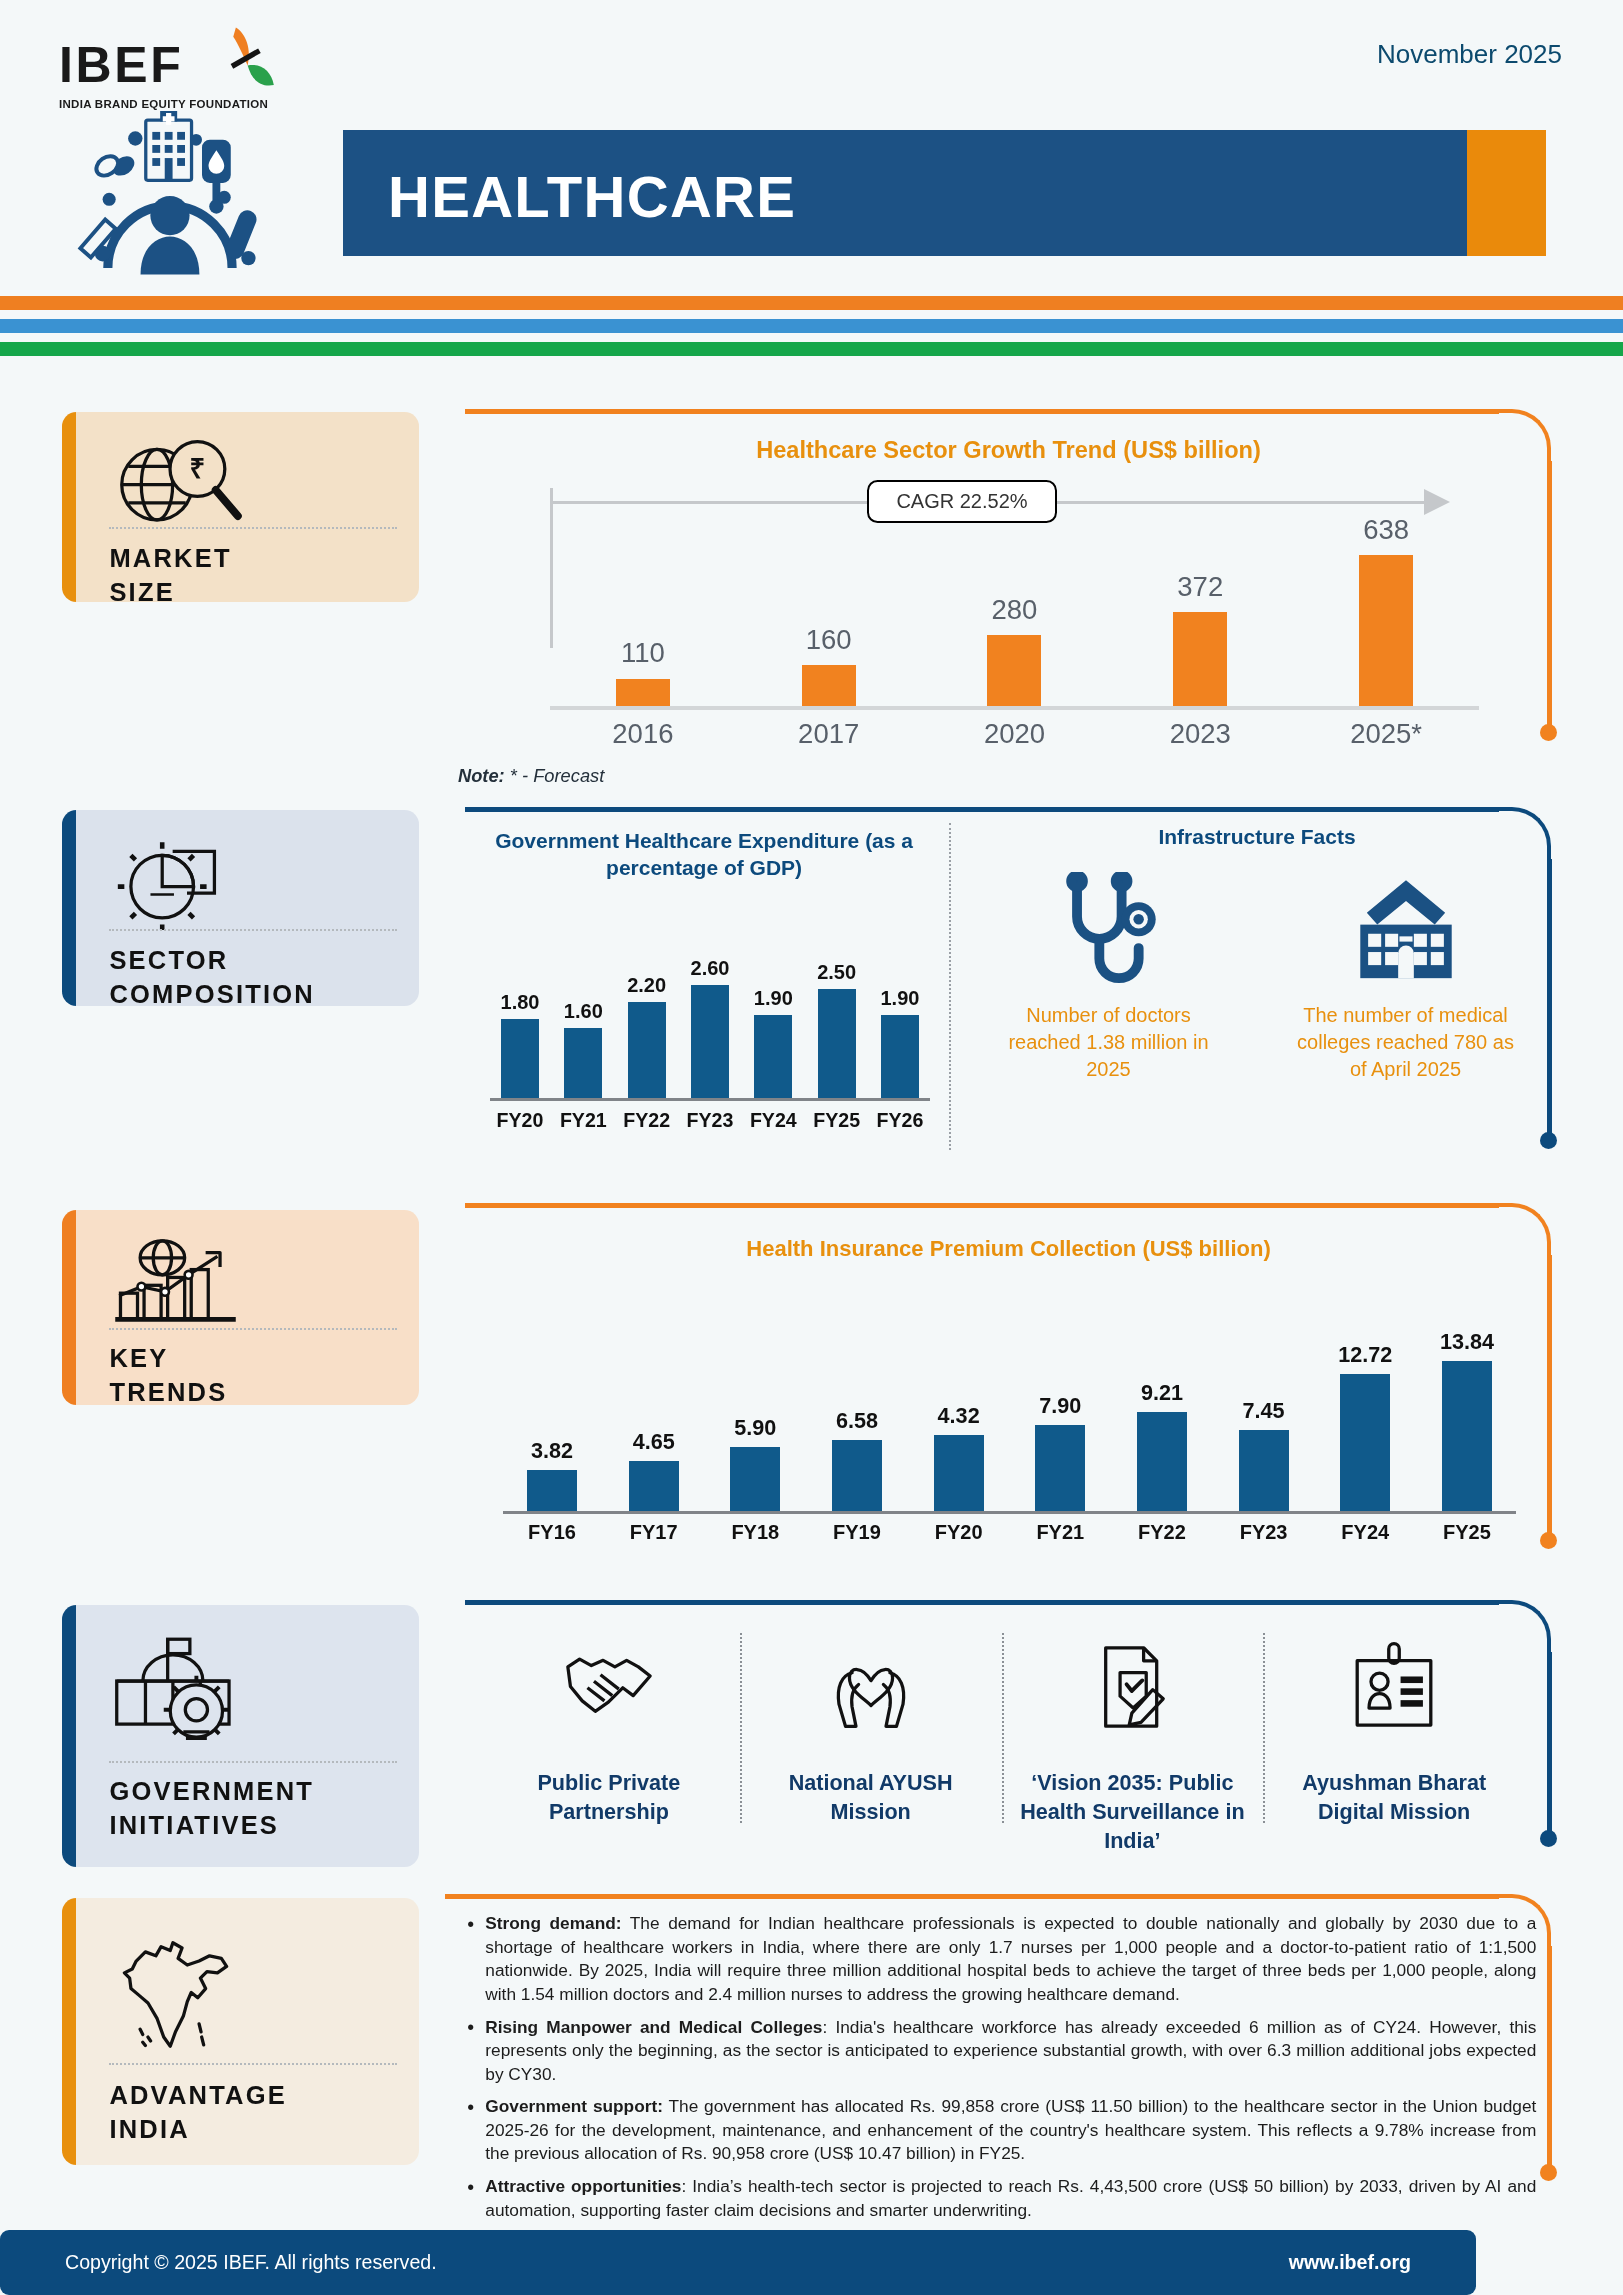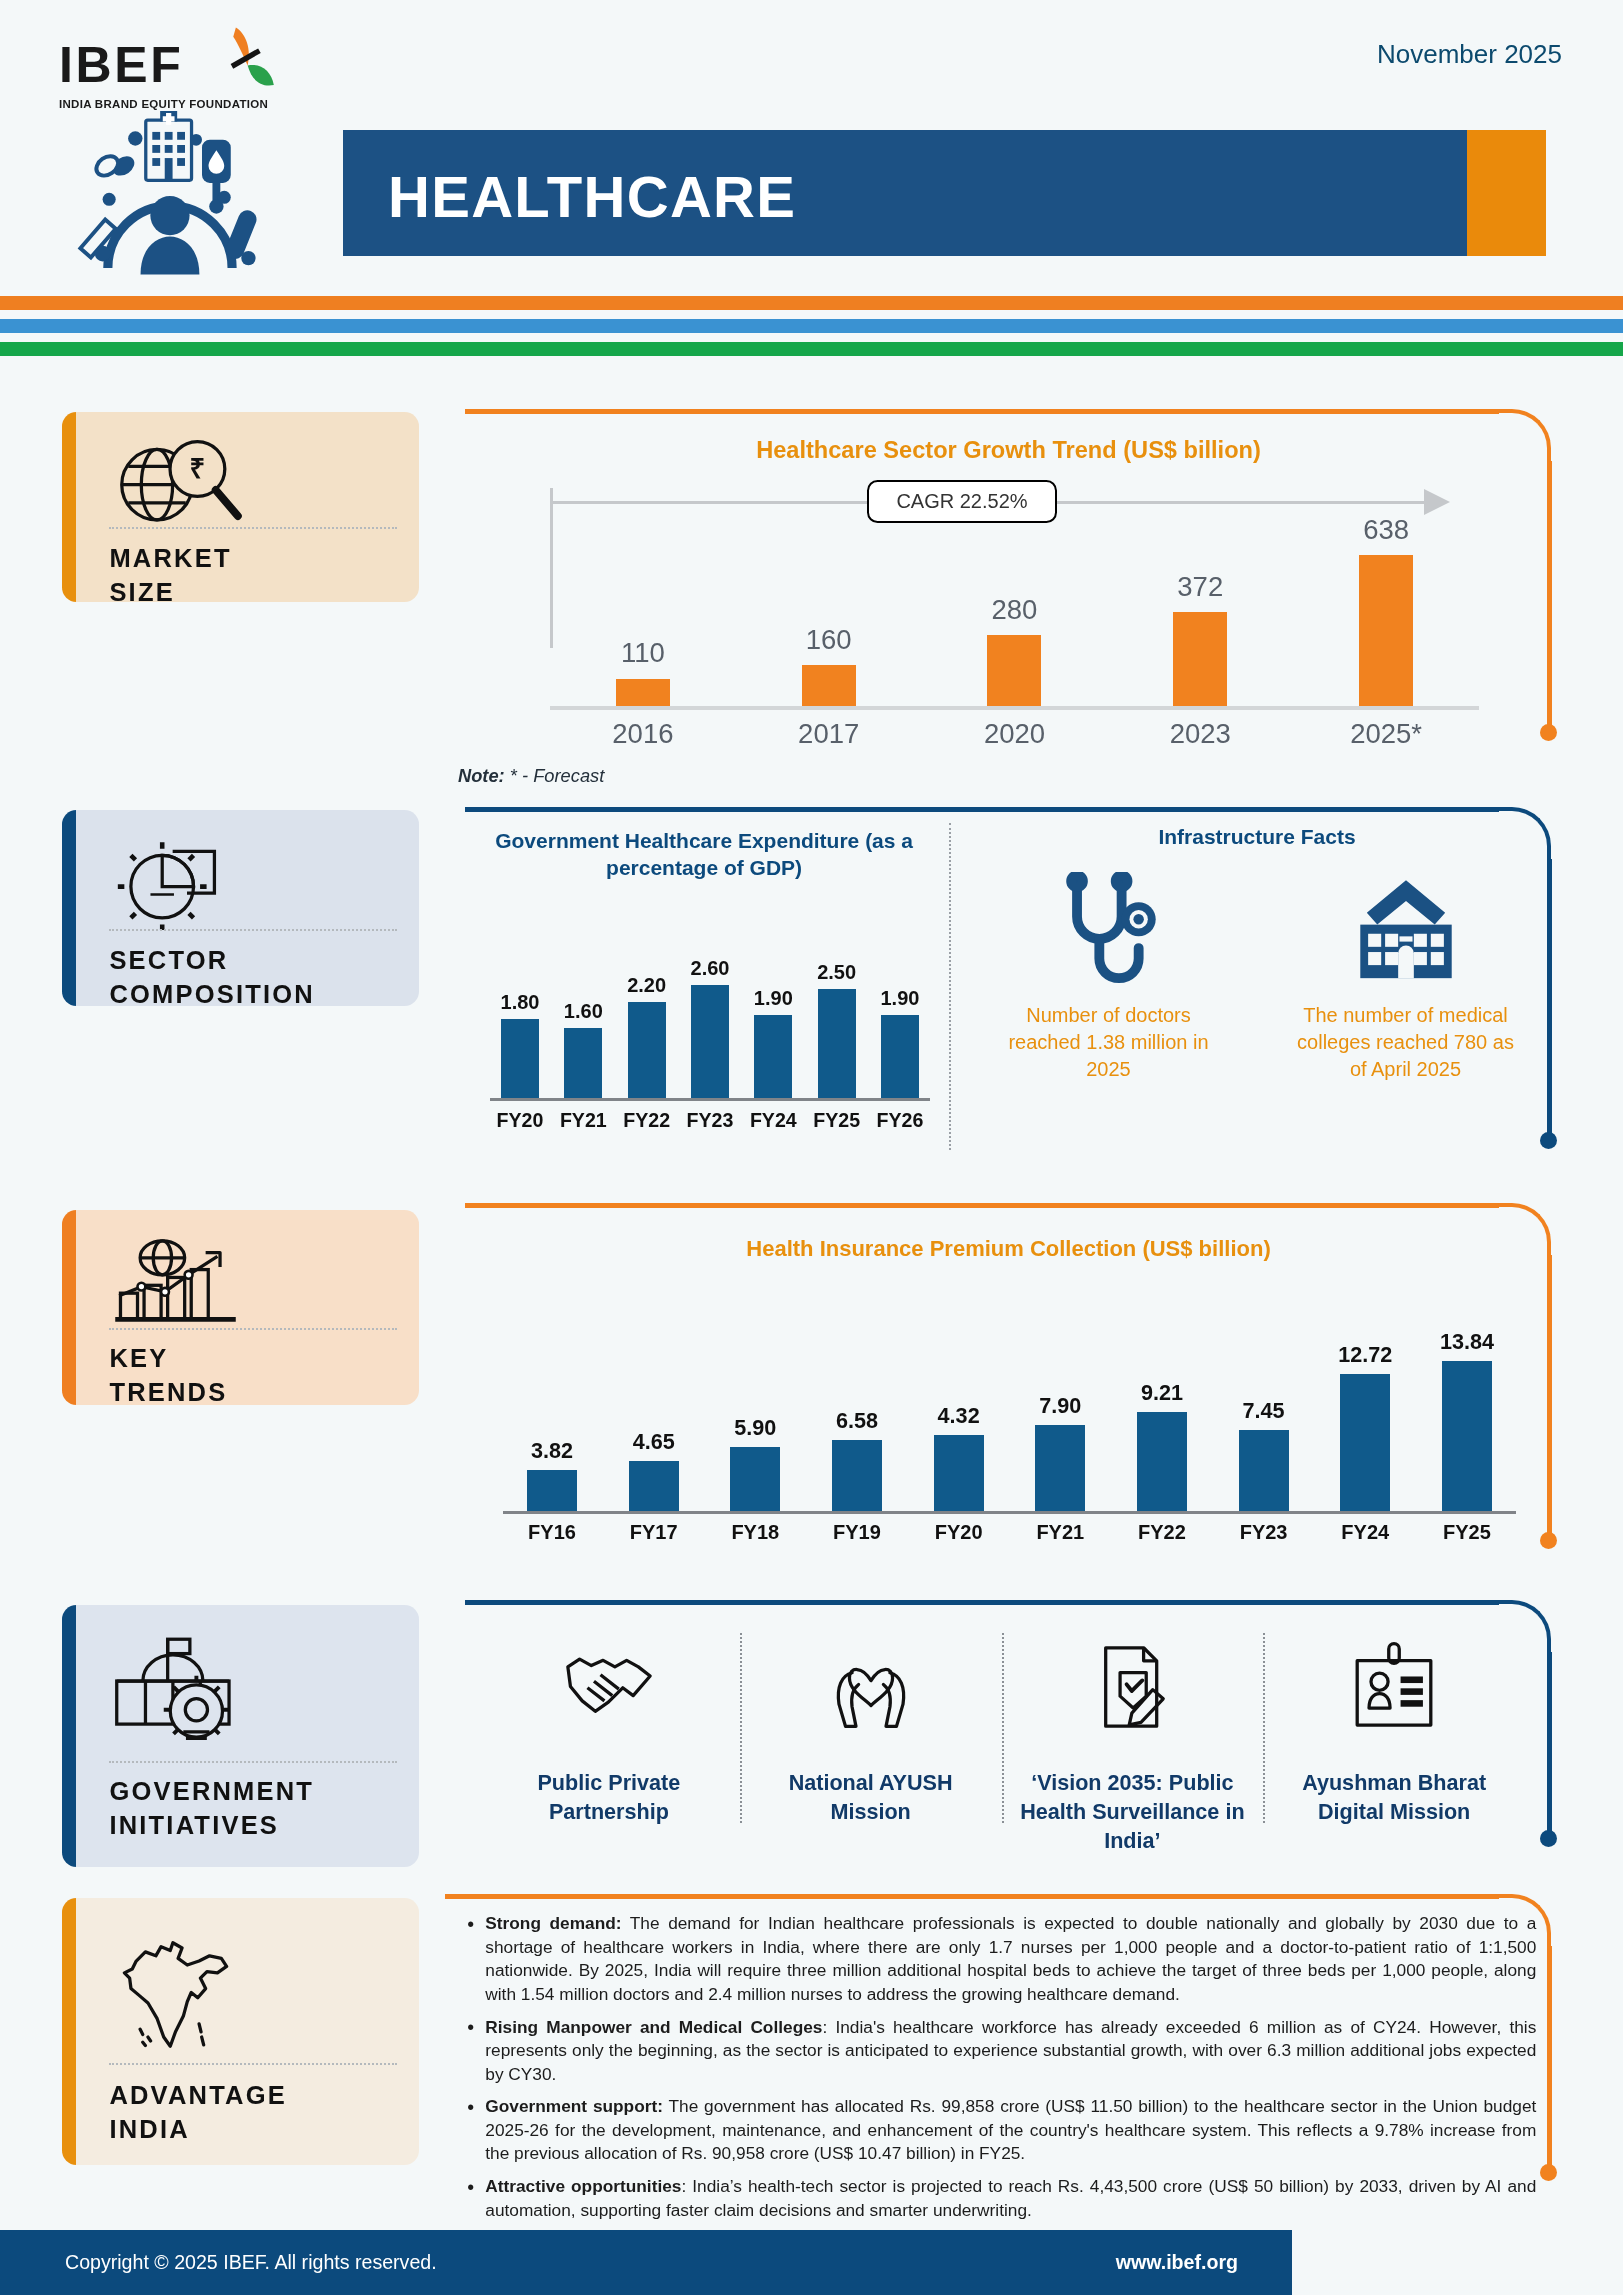--- a/index.html
+++ b/index.html
@@ -216,28 +216,29 @@
     list-style: none; position: relative; padding-left: 22px; margin-bottom: 9.2px;
     font-size: 17.3px; line-height: 1.36; color: #1c1c1c; text-align: justify;
   }
   #adv-list li::before {
     content: "•"; position: absolute; left: 3.9px; top: -1.3px; font-size: 19.6px; color: #1c1c1c;
   }
   #adv-list li b { font-weight: 700; }
 
   
   #footer {
-    position: absolute; left: 0; bottom: 0; width: 1292px; height: 65px;
+    position: absolute; left: 0; bottom: 0; width: 1476px; height: 65px;
     background: #0c4a7d;
+    border-radius: 9px;
   }
   #footer-copy {
     position: absolute; left: 65px; top: 21px; color: #ffffff; font-size: 19.6px;
   }
   #footer-url {
-    position: absolute; right: 54px; top: 21px; color: #ffffff; font-size: 19.6px; font-weight: 700;
+    position: absolute; right: 65px; top: 21px; color: #ffffff; font-size: 19.6px; font-weight: 700;
   }
 </style>
 </head>
 <body>
 
 <div id="header">
 
   <div id="ibef-logo">
     <div class="word">IBEF</div>
     <div class="sub">INDIA BRAND EQUITY FOUNDATION</div>

